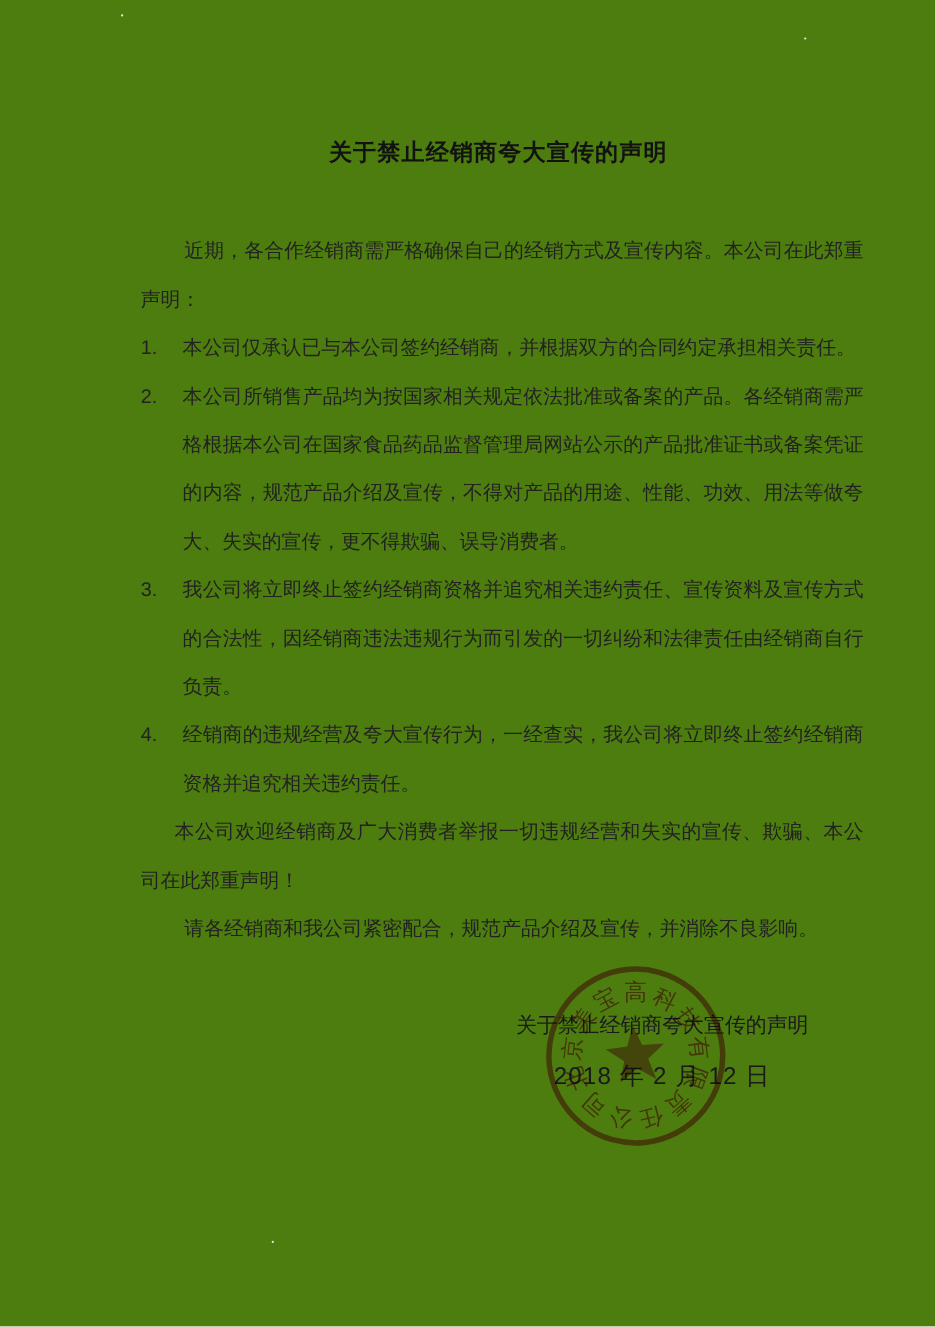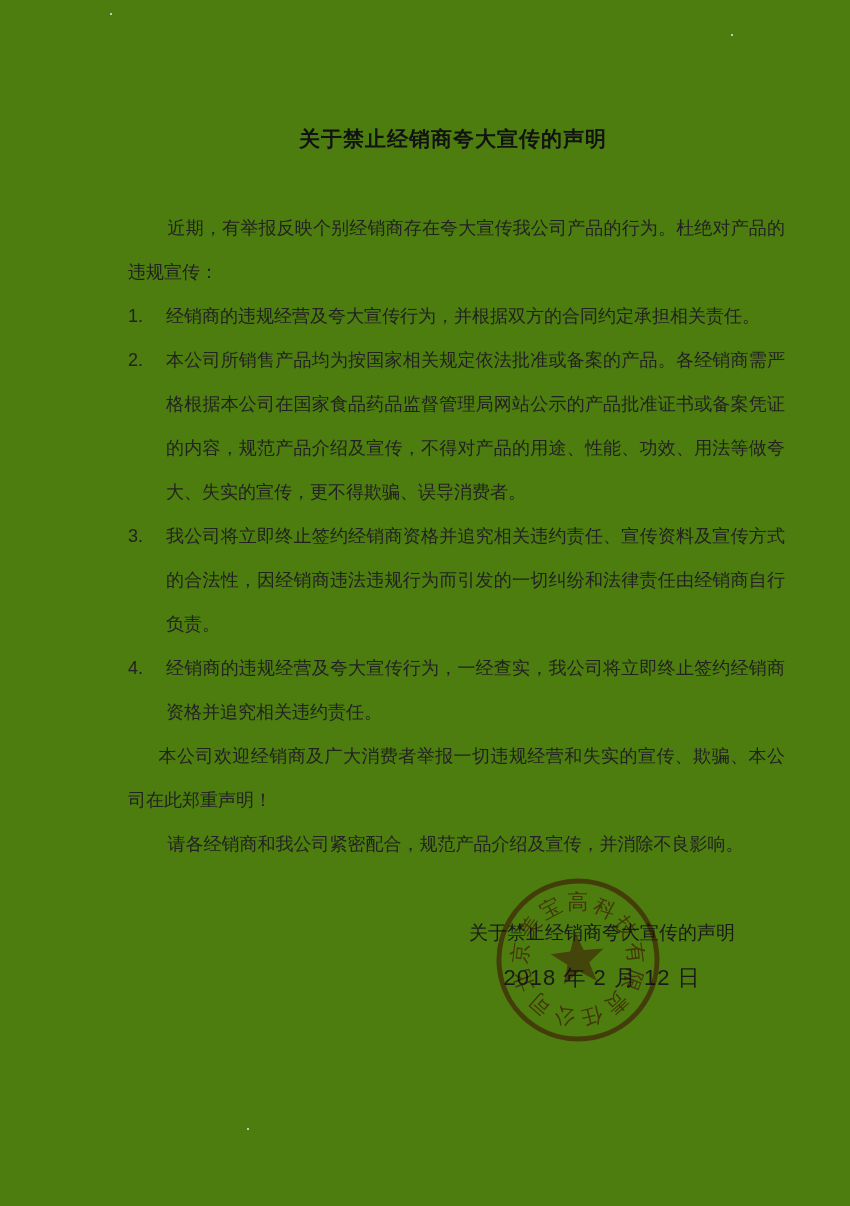--- a/index.html
+++ b/index.html
@@ -90,25 +90,25 @@
 </style>
 </head>
 <body>
 
 <div class="page">
 
   <h1 class="doc-title">关于禁止经销商夸大宣传的声明</h1>
 
   <div class="body-text">
 
-    <p class="para para-indent">近期，有举报反映个别经销商存在夸大宣传我公司产品的行为。杜绝对产品的违规宣传：</p>
+    <p class="para para-indent">近期，各合作经销商需严格确保自己的经销方式及宣传内容。本公司在此郑重声明：</p>
 
     <div class="list-item">
       <span class="list-num">1.</span>
-      <span class="list-body">经销商的违规经营及夸大宣传行为，并根据双方的合同约定承担相关责任。</span>
+      <span class="list-body">本公司仅承认已与本公司签约经销商，并根据双方的合同约定承担相关责任。</span>
     </div>
 
     <div class="list-item">
       <span class="list-num">2.</span>
       <span class="list-body">本公司所销售产品均为按国家相关规定依法批准或备案的产品。各经销商需严格根据本公司在国家食品药品监督管理局网站公示的产品批准证书或备案凭证的内容，规范产品介绍及宣传，不得对产品的用途、性能、功效、用法等做夸大、失实的宣传，更不得欺骗、误导消费者。</span>
     </div>
 
     <div class="list-item">
       <span class="list-num">3.</span>
       <span class="list-body">我公司将立即终止签约经销商资格并追究相关违约责任、宣传资料及宣传方式的合法性，因经销商违法违规行为而引发的一切纠纷和法律责任由经销商自行负责。</span>

